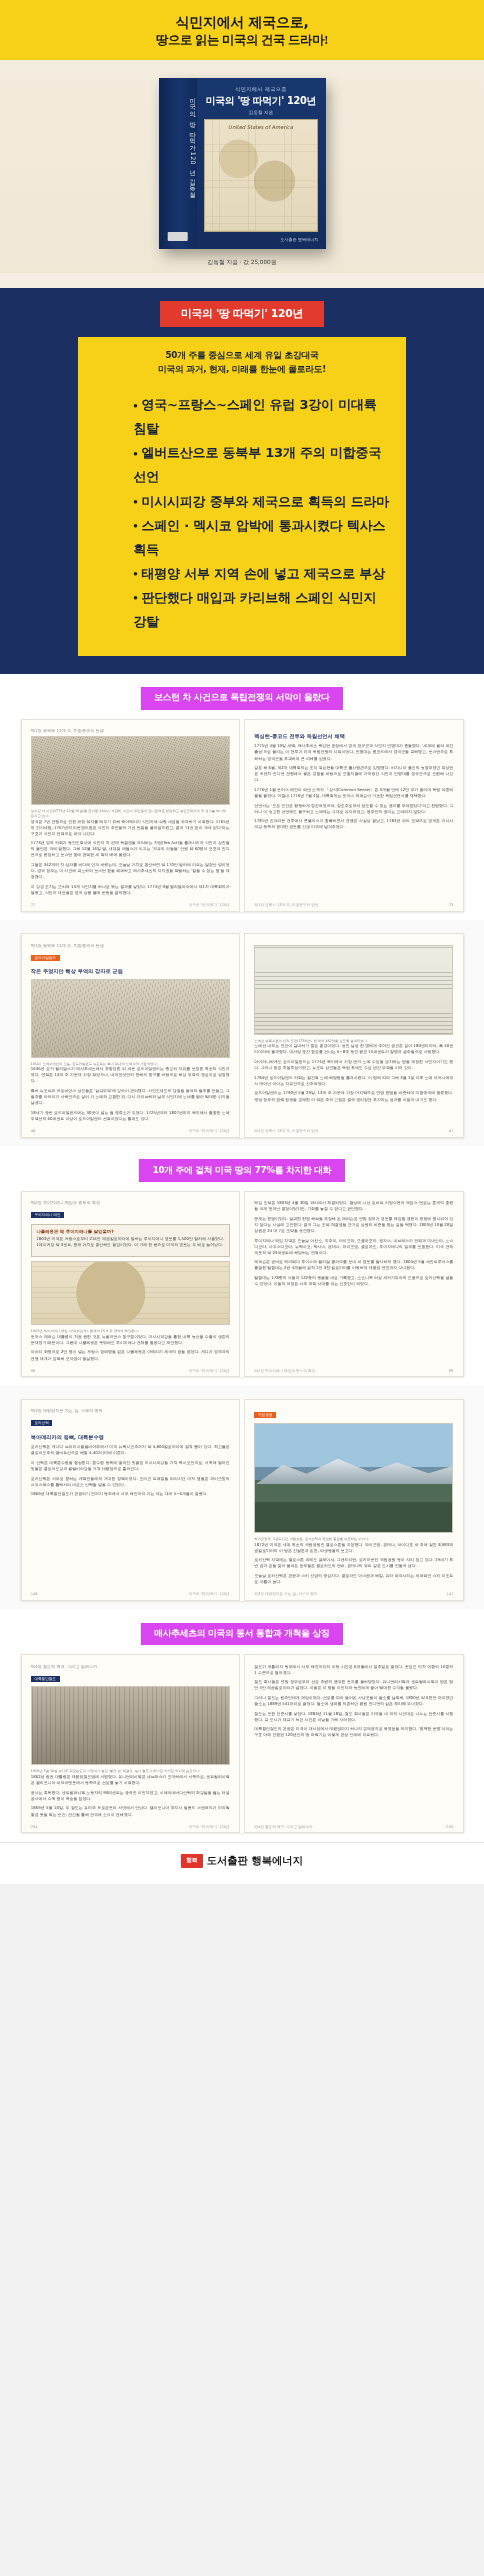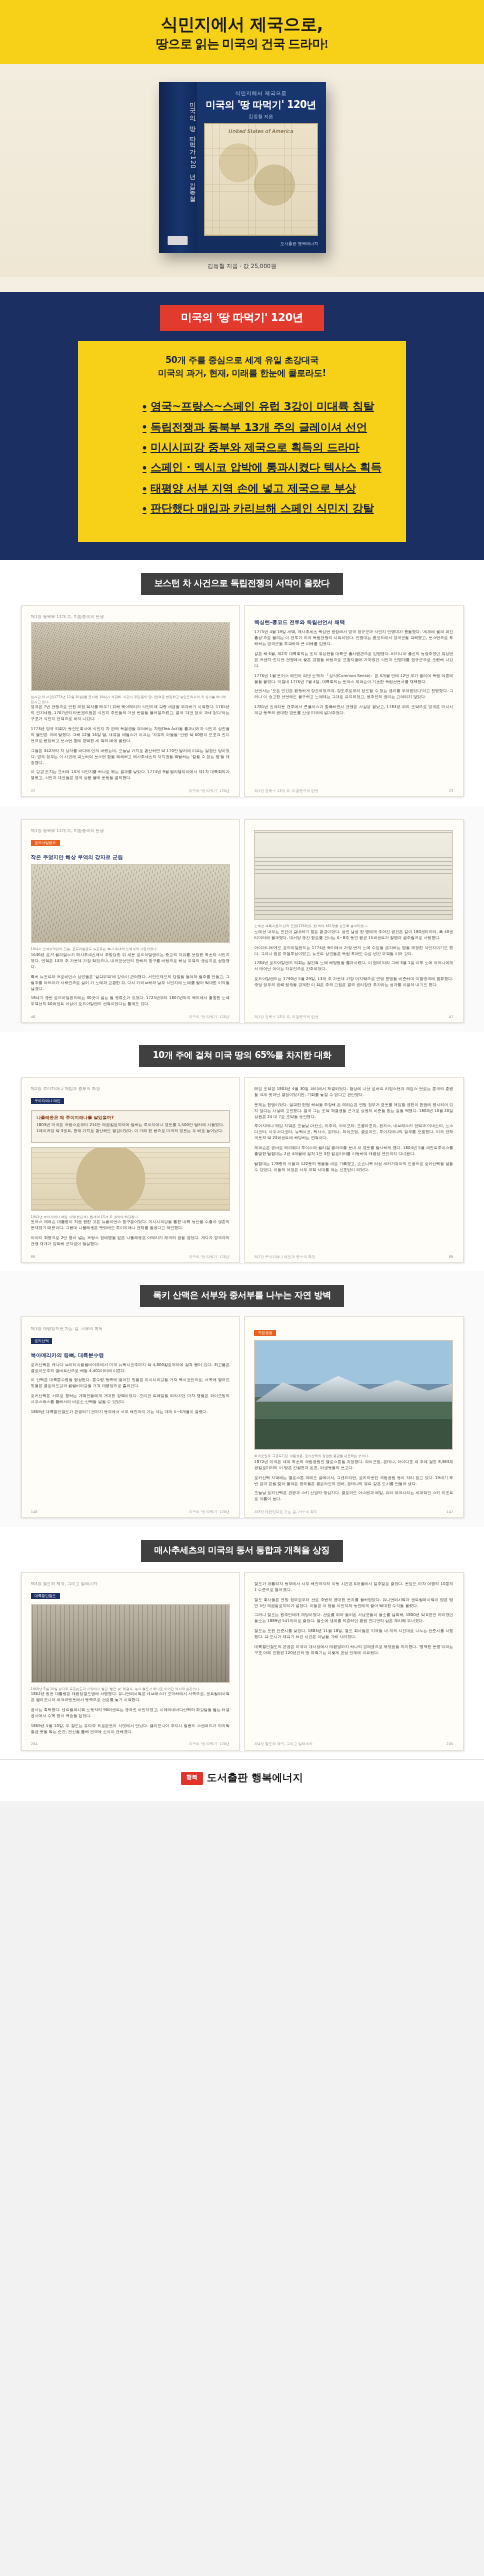--- a/index.html
+++ b/index.html
@@ -24,21 +24,21 @@
     background: #f7d117;
     padding: 13.4px 0 11.3px 0;
     text-align: center;
     position: relative;
   }
   .hero-top .tline1, .hero-top .tline2 {
     font-weight: bold;
     color: #1a1a1a;
     letter-spacing: -0.3px;
   }
-  .hero-top .tline1 { font-size: 17px; line-height: 1.35; }
+  .hero-top .tline1 { font-size: 14px; line-height: 1.35; }
   .hero-top .tline2 { font-size: 12.4px; line-height: 1.35; font-family: Liberation Serif, serif; }
   .hero-body {
     background: linear-gradient(#f3eddf, #efe7d4);
     padding: 17.5px 0 5.2px 0;
     text-align: center;
     position: relative;
   }
   .book-wrap {
     display: inline-block;
     position: relative;
@@ -134,42 +134,41 @@
     padding: 12.4px 15.5px 14.4px 15.5px;
     text-align: center;
   }
   .info-lead {
     font-size: 8.8px; font-weight: bold; color:#17223f; line-height:1.5;
     margin-bottom: 9.3px; letter-spacing:-0.3px;
   }
   .info-list { text-align: left; display:inline-block; }
   .info-list li {
     list-style: none;
-    font-size: 11px;
+    font-size: 13px;
     font-weight: bold;
     color: #17223f;
     line-height: 1.85;
     letter-spacing: -0.2px;
-    text-decoration: underline;
   }
   .info-list li:before {
     content: "\25CF";
     color: #17223f;
     font-size: 4.6px;
     margin-right: 4.1px;
     vertical-align: middle;
   }
 
   
   .chapter { padding: 13.4px 0 3.1px 0; background: #ffffff; }
   .chapter.alt { background:#fafafa; }
   .chapter-head { text-align:center; margin-bottom: 9.3px; }
   .chapter-title {
     display:inline-block;
-    background:#404040;
+    background:#d946ef;
     color:#fff;
     font-size: 8.8px;
     font-weight: bold;
     padding: 5.2px 13.4px;
     letter-spacing:-0.3px;
   }
   .spread {
     width: 443px; margin: 0 auto 5.2px auto;
     display: flex; gap: 4.1px;
     background:#fff;
@@ -314,21 +313,21 @@
 
   <section class="info-section">
     <div class="info-title">미국의 '땅 따먹기' 120년</div>
     <div class="info-box">
       <div class="info-lead">
         <div>50개 주를 중심으로 세계 유일 초강대국</div>
         <div>미국의 과거, 현재, 미래를 한눈에 콜로라도!</div>
       </div>
       <ul class="info-list">
         <li>영국~프랑스~스페인 유럽 3강이 미대륙 침탈</li>
-        <li>독립전쟁과 동북부 13개 주의 글레이셔 선언</li>
+        <li>엘버트산으로 동북부 13개 주의 미합중국 선언</li>
         <li>미시시피강 중부와 제국으로 획득의 드라마</li>
         <li>스페인 · 멕시코 압박에 통과시켰다 텍사스 획득</li>
         <li>태평양 서부 지역 손에 넣고 제국으로 부상</li>
         <li>판단했다 매입과 카리브해 스페인 식민지 강탈</li>
       </ul>
     </div>
   </section>
 
   <section class="chapter">
     <div class="chapter-head">
@@ -395,21 +394,21 @@
         <div class="pg-foot">
           <span>제1장 동북부 13개 주, 미합중국의 탄생</span>
           <span>47</span>
         </div>
       </div>
     </div>
   </section>
 
   <section class="chapter">
     <div class="chapter-head">
-      <div class="chapter-title">10개 주에 걸쳐 미국 땅의 65%를 차지한 대화</div>
+      <div class="chapter-title">10개 주에 걸쳐 미국 땅의 77%를 차지한 대화</div>
     </div>
     <div class="spread">
       <div class="pg">
         <div class="pg-head">제2장 루이지애나 매입과 중부의 확장</div>
         <div class="tagbox blue">루이지애나 매입</div>
         <div class="infobox">
           <div class="ib-title">나폴레옹은 왜 루이지애나를 팔았을까?</div>
           <p class="para">1803년 미국은 프랑스로부터 214만 제곱킬로미터에 달하는 루이지애나 영토를 1,500만 달러에 사들였다. 1에이커당 약 3센트, 현재 가치로 환산해도 헐값이었다. 이 거래 한 번으로 미국의 영토는 두 배로 늘어났다.</p>
         </div>
         <div class="figure">
@@ -431,23 +430,20 @@
         <p class="para">탐험대는 178종의 식물과 122종의 동물을 새로 기록했고, 쇼쇼니족 여성 새커거위아의 도움으로 로키산맥을 넘을 수 있었다. 이들의 여정은 서부 개척 시대를 여는 신호탄이 되었다.</p>
         <div class="pg-foot">
           <span>제2장 루이지애나 매입과 중부의 확장</span>
           <span>89</span>
         </div>
       </div>
     </div>
   </section>
 
   <section class="chapter alt">
-    <div class="chapter-head">
-      <div class="chapter-title">록키 산맥은 서부와 중서부를 나누는 자연 방벽</div>
-    </div>
     <div class="spread">
       <div class="pg">
         <div class="pg-head">제3장 태평양으로 가는 길, 서부의 획득</div>
         <div class="tagbox blue">로키산맥</div>
         <div class="subhead">북아메리카의 등뼈, 대륙분수령</div>
         <p class="para">로키산맥은 캐나다 브리티시컬럼비아주에서 미국 뉴멕시코주까지 약 4,800킬로미터에 걸쳐 뻗어 있다. 최고봉은 콜로라도주의 엘버트산으로 해발 4,401미터에 이른다.</p>
         <p class="para">이 산맥은 대륙분수령을 형성한다. 분수령 동쪽에 떨어진 빗물은 미시시피강을 거쳐 멕시코만으로, 서쪽에 떨어진 빗물은 콜로라도강과 컬럼비아강을 거쳐 태평양으로 흘러간다.</p>
         <p class="para">로키산맥은 서부로 향하는 개척민들에게 거대한 장벽이었다. 오리건 트레일을 따라가던 마차 행렬은 와이오밍의 사우스패스를 통해서야 비로소 산맥을 넘을 수 있었다.</p>
         <p class="para">1869년 대륙횡단철도가 완공되기 전까지 동부에서 서부 해안까지 가는 데는 대개 5~6개월이 걸렸다.</p>
         <div class="pg-foot">

